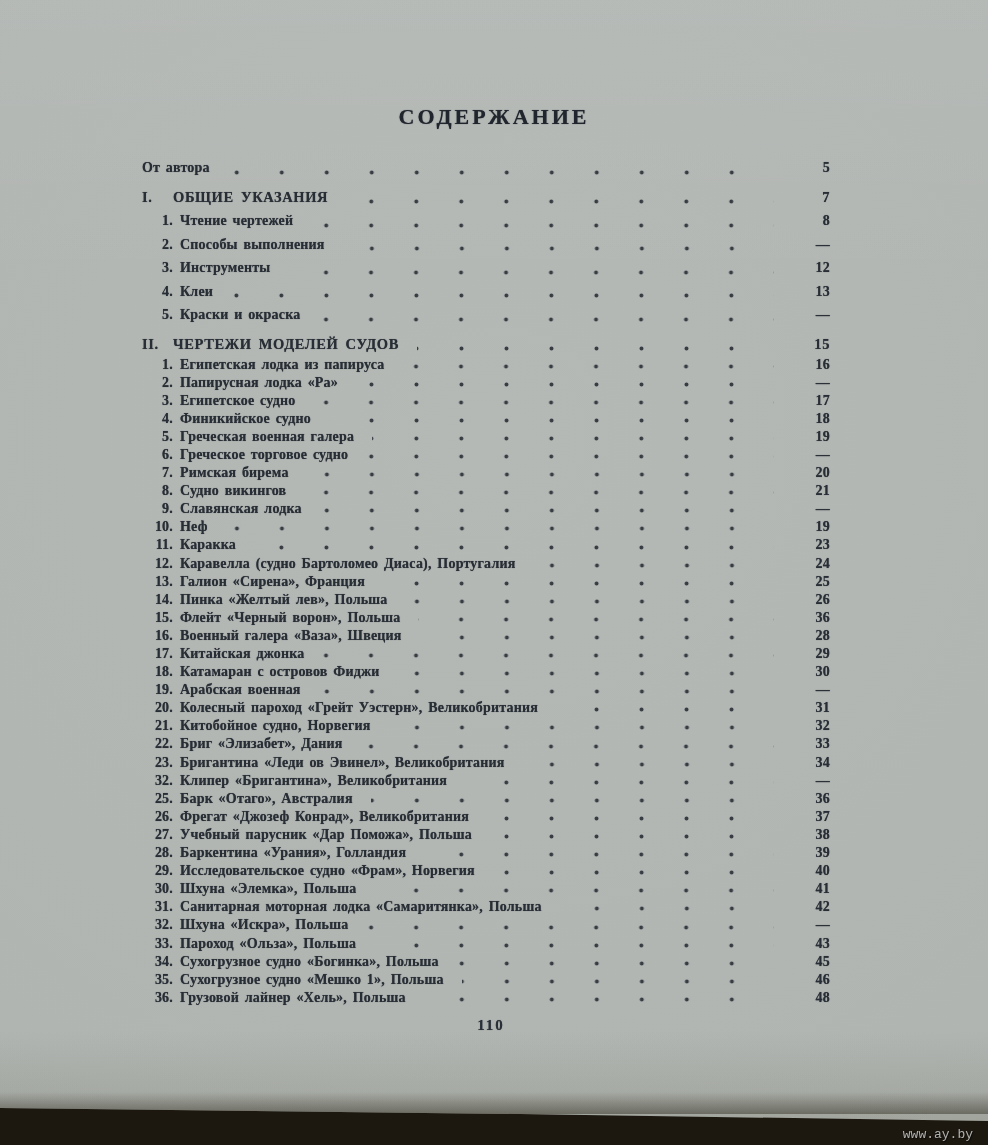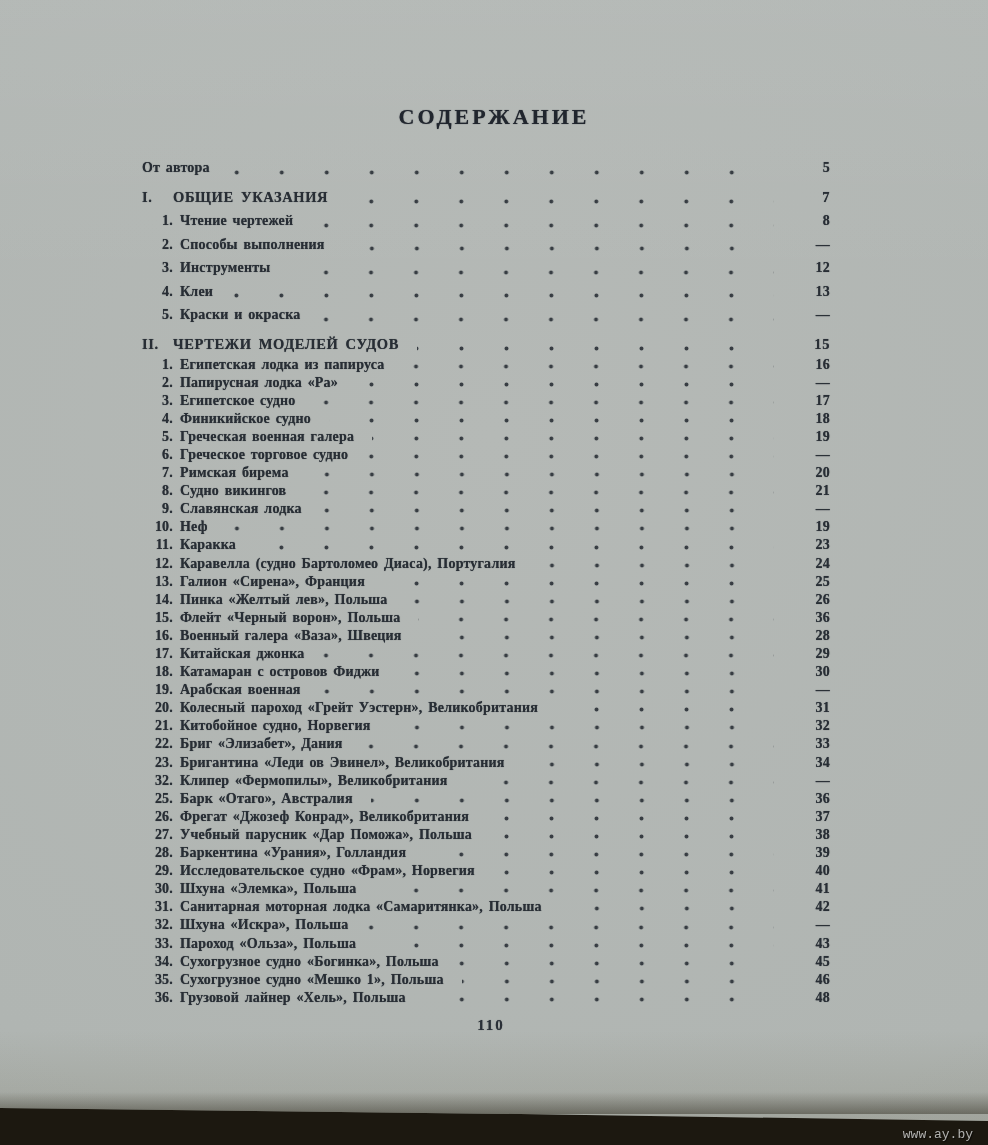--- a/index.html
+++ b/index.html
@@ -251,21 +251,21 @@
         <span class="pg">33</span>
       </div>
       <div class="row s2">
         <span class="num">23.</span>
         <span class="txt">Бригантина «Леди ов Эвинел», Великобритания</span>
         <span class="lead"></span>
         <span class="pg">34</span>
       </div>
       <div class="row s2">
         <span class="num">32.</span>
-        <span class="txt">Клипер «Фермопилы», Великобритания</span>
+        <span class="txt">Клипер «Бригантина», Великобритания</span>
         <span class="lead"></span>
         <span class="pg">—</span>
       </div>
       <div class="row s2">
         <span class="num">25.</span>
         <span class="txt">Барк «Отаго», Австралия</span>
         <span class="lead"></span>
         <span class="pg">36</span>
       </div>
       <div class="row s2">

